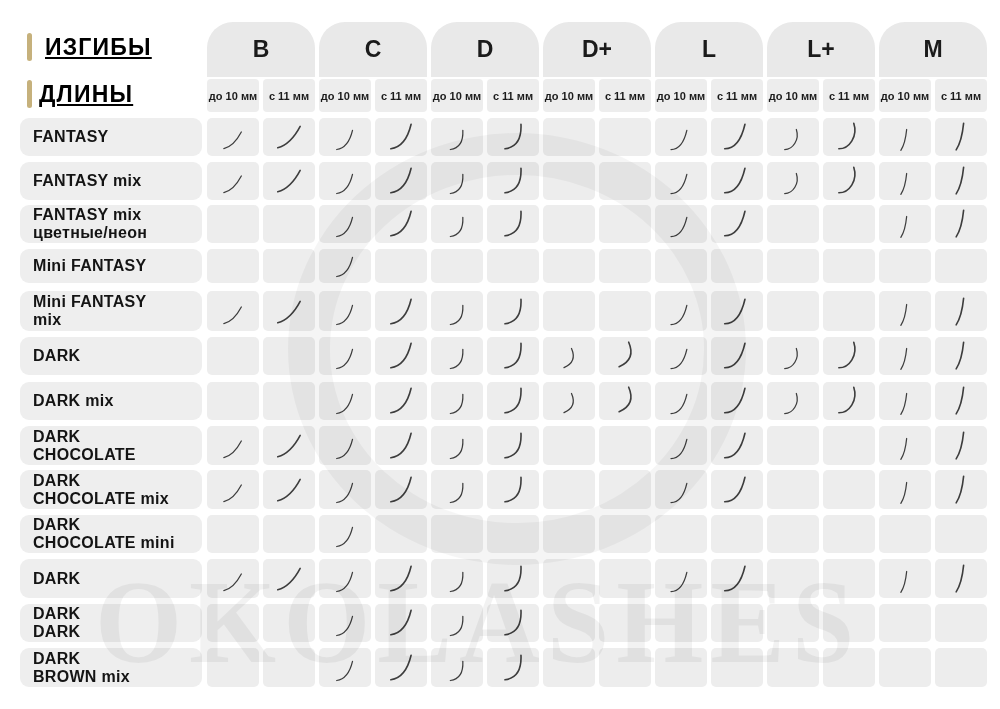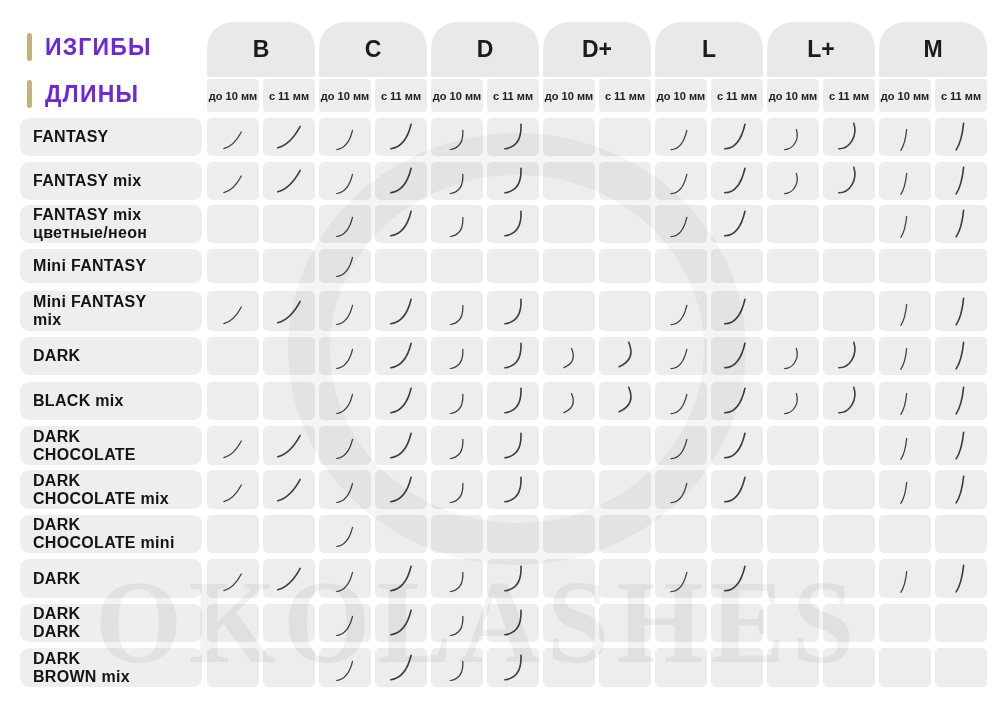--- a/index.html
+++ b/index.html
@@ -1,20 +1,20 @@
 <!DOCTYPE html>
 <html><head>
 <meta charset="utf-8">
 <title>Lash availability chart</title>
 <style>
   html,body{margin:0;padding:0;background:#fff;font-family:"Liberation Sans",sans-serif;}
   .stage{position:relative;width:1000px;height:709px;background:#ffffff;overflow:hidden;}
   .abs{position:absolute;}
   .accent-bar{width:5px;background:#c6b17c;border-radius:2.5px;}
-  .title{font-weight:bold;font-size:23px;color:#6d28d9;letter-spacing:1.2px;line-height:28px;}
+  .title{font-weight:bold;font-size:23px;color:#000000;letter-spacing:1.2px;line-height:28px;text-decoration:underline;}
   .group-head{background:#e9e9e9;border-radius:26px 26px 0 0;display:flex;align-items:center;justify-content:center;
               font-weight:bold;font-size:23px;color:#1b1b1b;}
   .sub-cell{background:#ededed;border-radius:4px;display:flex;align-items:center;justify-content:center;
             font-weight:bold;font-size:11px;color:#1b1b1b;white-space:nowrap;}
   .row-band{left:0;right:0;}
   .label-box{background:#eeeeee;border-radius:9px;display:flex;flex-direction:column;justify-content:center;
              padding-left:13px;box-sizing:border-box;font-weight:bold;font-size:16px;line-height:18px;
              color:#141414;letter-spacing:0.3px;}
   .cell{background:#ededed;border-radius:5px;display:flex;align-items:flex-end;justify-content:center;}
   .cell svg{display:block;margin-bottom:4px;}
@@ -25,21 +25,21 @@
 </style>
 </head>
 <body>
 
 <div class="stage">
 
   <div class="abs accent-bar" style="left:27px;top:33px;height:28px;"></div>
   <div class="abs title" style="left:45px;top:33px;">ИЗГИБЫ</div>
 
   <div class="abs accent-bar" style="left:27px;top:80px;height:28px;"></div>
-  <div class="abs title" style="left:45px;top:80px;">ДЛИНЫ</div>
+  <div class="abs title" style="left:39px;top:80px;">ДЛИНЫ</div>
 
   <div id="grid" class="abs" style="left:0;top:0;width:1000px;height:709px;">
       <div class="abs group-head" style="left: 207px; top: 22px; width: 108px; height: 55px;">
         <span>B</span>
       </div>
       <div class="abs sub-cell" style="left: 207px; top: 79px; width: 52px; height: 33px;">
         <span>до 10 мм</span>
       </div>
       <div class="abs sub-cell" style="left: 263px; top: 79px; width: 52px; height: 33px;">
         <span>с 11 мм</span>
@@ -429,21 +429,21 @@
           </svg>
         </div>
         <div class="abs cell" style="left: 935px; top: 0px; width: 52px; height: 100%;">
           <svg viewBox="0 0 28 30" width="31" height="32">
             <path class="curl" d="M9 28 C13 22 15 13 16 3"></path>
           </svg>
         </div>
       </div>
       <div class="abs row-band" style="top: 382px; height: 38px;">
         <div class="abs label-box" style="left: 20px; top: 0px; width: 182px; height: 100%;">
-          <span>BLACK mix</span>
+          <span>DARK mix</span>
         </div>
         <div class="abs cell" style="left: 207px; top: 0px; width: 52px; height: 100%;"></div>
         <div class="abs cell" style="left: 263px; top: 0px; width: 52px; height: 100%;"></div>
         <div class="abs cell" style="left: 319px; top: 0px; width: 52px; height: 100%;">
           <svg viewBox="0 0 28 30" width="24" height="25">
             <path class="curl" d="M4 27 Q18 25 23 4"></path>
           </svg>
         </div>
         <div class="abs cell" style="left: 375px; top: 0px; width: 52px; height: 100%;">
           <svg viewBox="0 0 28 30" width="31" height="32">

